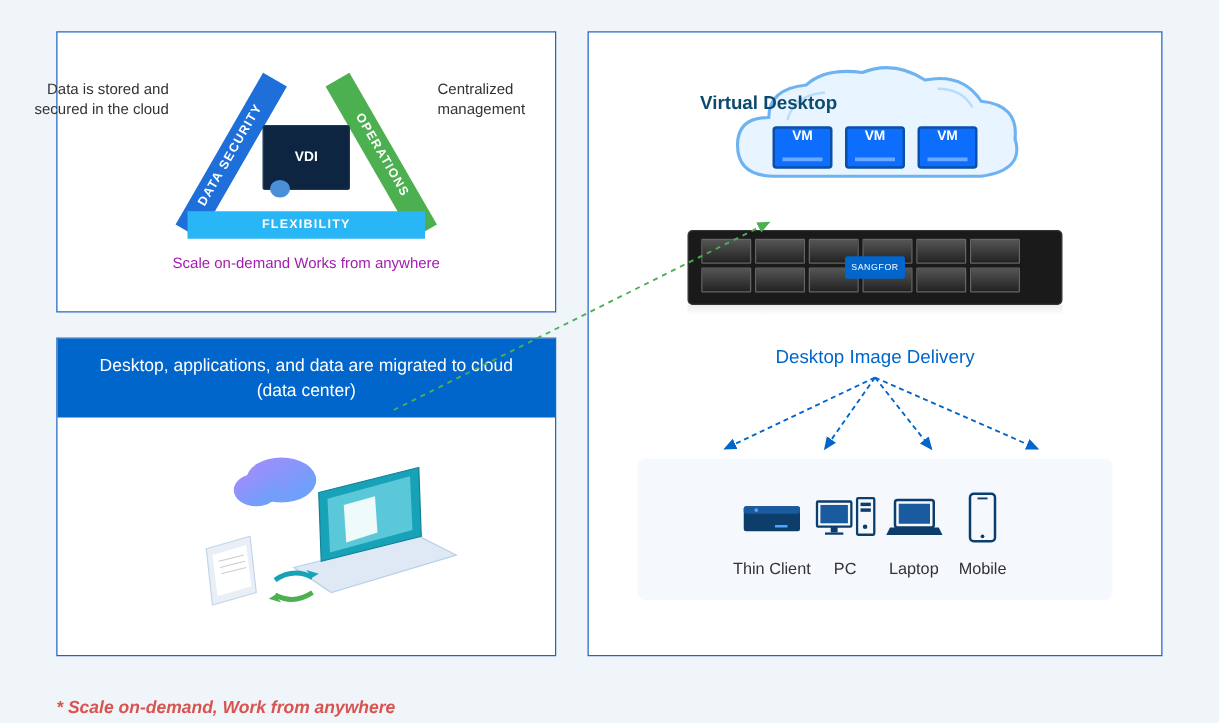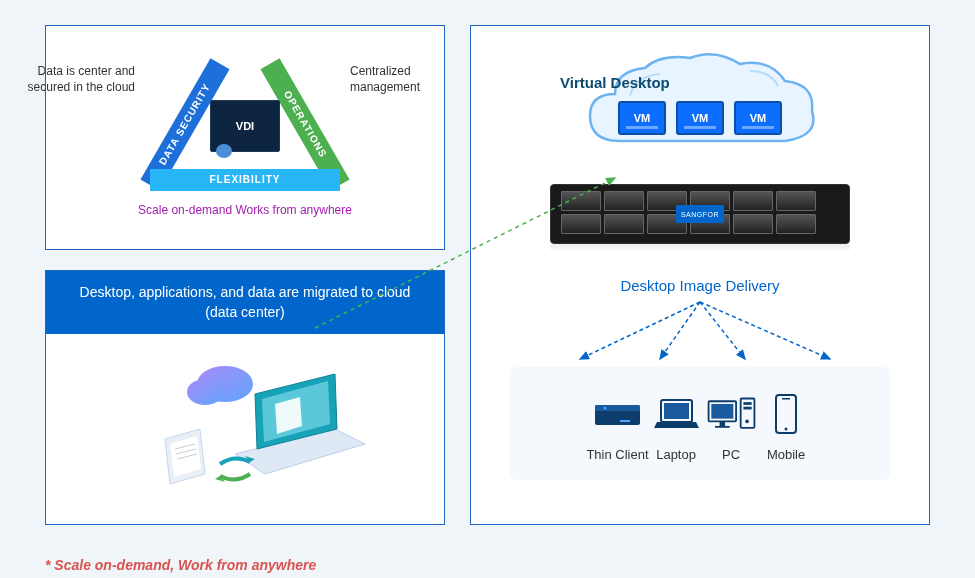--- a/index.html
+++ b/index.html
@@ -77,21 +77,21 @@
   position: absolute; top: 28px; left: 0; right: 0; text-align: left;
   color: #0c4a6e; font-size: 15px; font-weight: bold;
 }
 .vm-row {
   position: absolute; top: 55px; left: 0; right: 0;
   display: flex; justify-content: center; gap: 10px;
 }
 .vm-box {
   width: 48px; height: 34px; background: #0d6efd;
   border: 2px solid #0a4fa8; border-radius: 3px;
-  display: flex; align-items: center; justify-content: center;
+  display: flex; align-items: flex-start; justify-content: center;
   color: #fff; font-size: 11px; font-weight: bold;
   position: relative;
 }
 .vm-box::after {
   content: ""; position: absolute; bottom: 4px; left: 6px; right: 6px; height: 3px;
   background: rgba(255,255,255,0.4);
 }
 
 .server-wrap { width: 300px; height: 70px; position: relative; margin-bottom: 5px; }
 .server-body {
@@ -133,21 +133,21 @@
 }
 </style>
 </head>
 <body>
 
 <div class="container">
   <div class="left-col">
 
     <div class="panel panel-1">
       <div class="triangle-wrap">
-        <div class="tri-label left">Data is center and secured in the cloud</div>
+        <div class="tri-label left">Data is stored and secured in the cloud</div>
         <div class="tri-label right">Centralized management</div>
         <div class="tri-side tri-left">DATA SECURITY</div>
         <div class="tri-side tri-right">OPERATIONS</div>
         <div class="tri-side tri-bottom">FLEXIBILITY</div>
         <div class="tri-center">
           <span>VDI</span>
         </div>
       </div>
       <div class="tri-label-bottom">Scale on-demand Works from anywhere</div>
     </div>
@@ -252,45 +252,45 @@
               <rect x="5" y="8" width="45" height="20" rx="2" fill="#0d3d6b"></rect>
               <rect x="5" y="8" width="45" height="6" rx="2" fill="#1a5a9e"></rect>
               <circle cx="15" cy="11" r="1.5" fill="#4da6ff"></circle>
               <rect x="30" y="23" width="10" height="2" fill="#4da6ff"></rect>
             </svg>
           </div>
           <div class="client-label">Thin Client</div>
         </div>
         <div class="client">
           <div class="client-icon">
-            <svg width="55" height="40" viewBox="0 0 55 40">
-              <rect x="12" y="5" width="31" height="22" rx="2" fill="none" stroke="#0d3d6b" stroke-width="2"></rect>
-              <rect x="15" y="8" width="25" height="16" fill="#1a5a9e"></rect>
-              <path d="M 8 27 L 47 27 L 50 33 L 5 33 Z" fill="#0d3d6b"></path>
-            </svg>
-          </div>
-          <div class="client-label">Laptop</div>
-        </div>
-        <div class="client">
-          <div class="client-icon">
             <svg width="60" height="45" viewBox="0 0 60 45">
               <rect x="5" y="8" width="30" height="22" rx="1" fill="none" stroke="#0d3d6b" stroke-width="2"></rect>
               <rect x="8" y="11" width="24" height="16" fill="#1a5a9e"></rect>
               <rect x="17" y="30" width="6" height="5" fill="#0d3d6b"></rect>
               <rect x="12" y="35" width="16" height="2" fill="#0d3d6b"></rect>
               <rect x="40" y="5" width="15" height="32" rx="1" fill="none" stroke="#0d3d6b" stroke-width="2"></rect>
               <rect x="43" y="9" width="9" height="3" fill="#0d3d6b"></rect>
               <rect x="43" y="14" width="9" height="3" fill="#0d3d6b"></rect>
               <circle cx="47" cy="30" r="2" fill="#0d3d6b"></circle>
             </svg>
           </div>
           <div class="client-label">PC</div>
         </div>
         <div class="client">
           <div class="client-icon">
+            <svg width="55" height="40" viewBox="0 0 55 40">
+              <rect x="12" y="5" width="31" height="22" rx="2" fill="none" stroke="#0d3d6b" stroke-width="2"></rect>
+              <rect x="15" y="8" width="25" height="16" fill="#1a5a9e"></rect>
+              <path d="M 8 27 L 47 27 L 50 33 L 5 33 Z" fill="#0d3d6b"></path>
+            </svg>
+          </div>
+          <div class="client-label">Laptop</div>
+        </div>
+        <div class="client">
+          <div class="client-icon">
             <svg width="30" height="45" viewBox="0 0 30 45">
               <rect x="5" y="3" width="20" height="38" rx="3" fill="none" stroke="#0d3d6b" stroke-width="2"></rect>
               <circle cx="15" cy="37" r="1.5" fill="#0d3d6b"></circle>
               <rect x="11" y="6" width="8" height="1.5" fill="#0d3d6b"></rect>
             </svg>
           </div>
           <div class="client-label">Mobile</div>
         </div>
       </div>
     </div>

